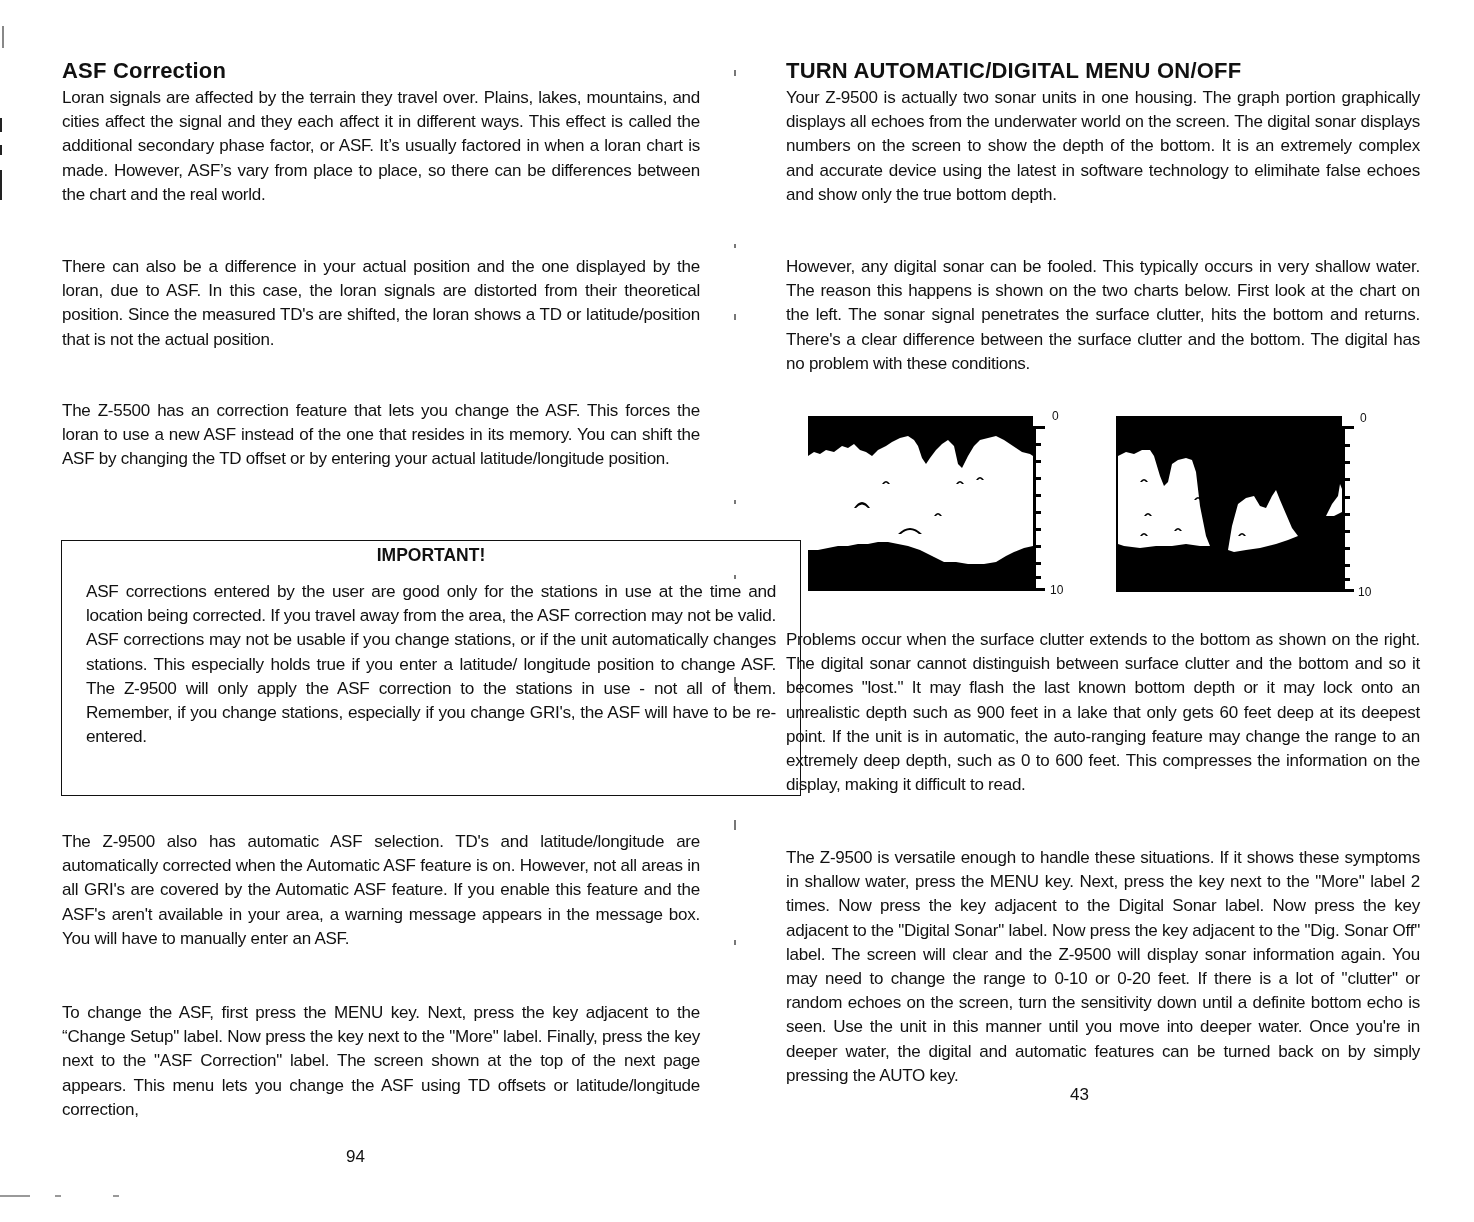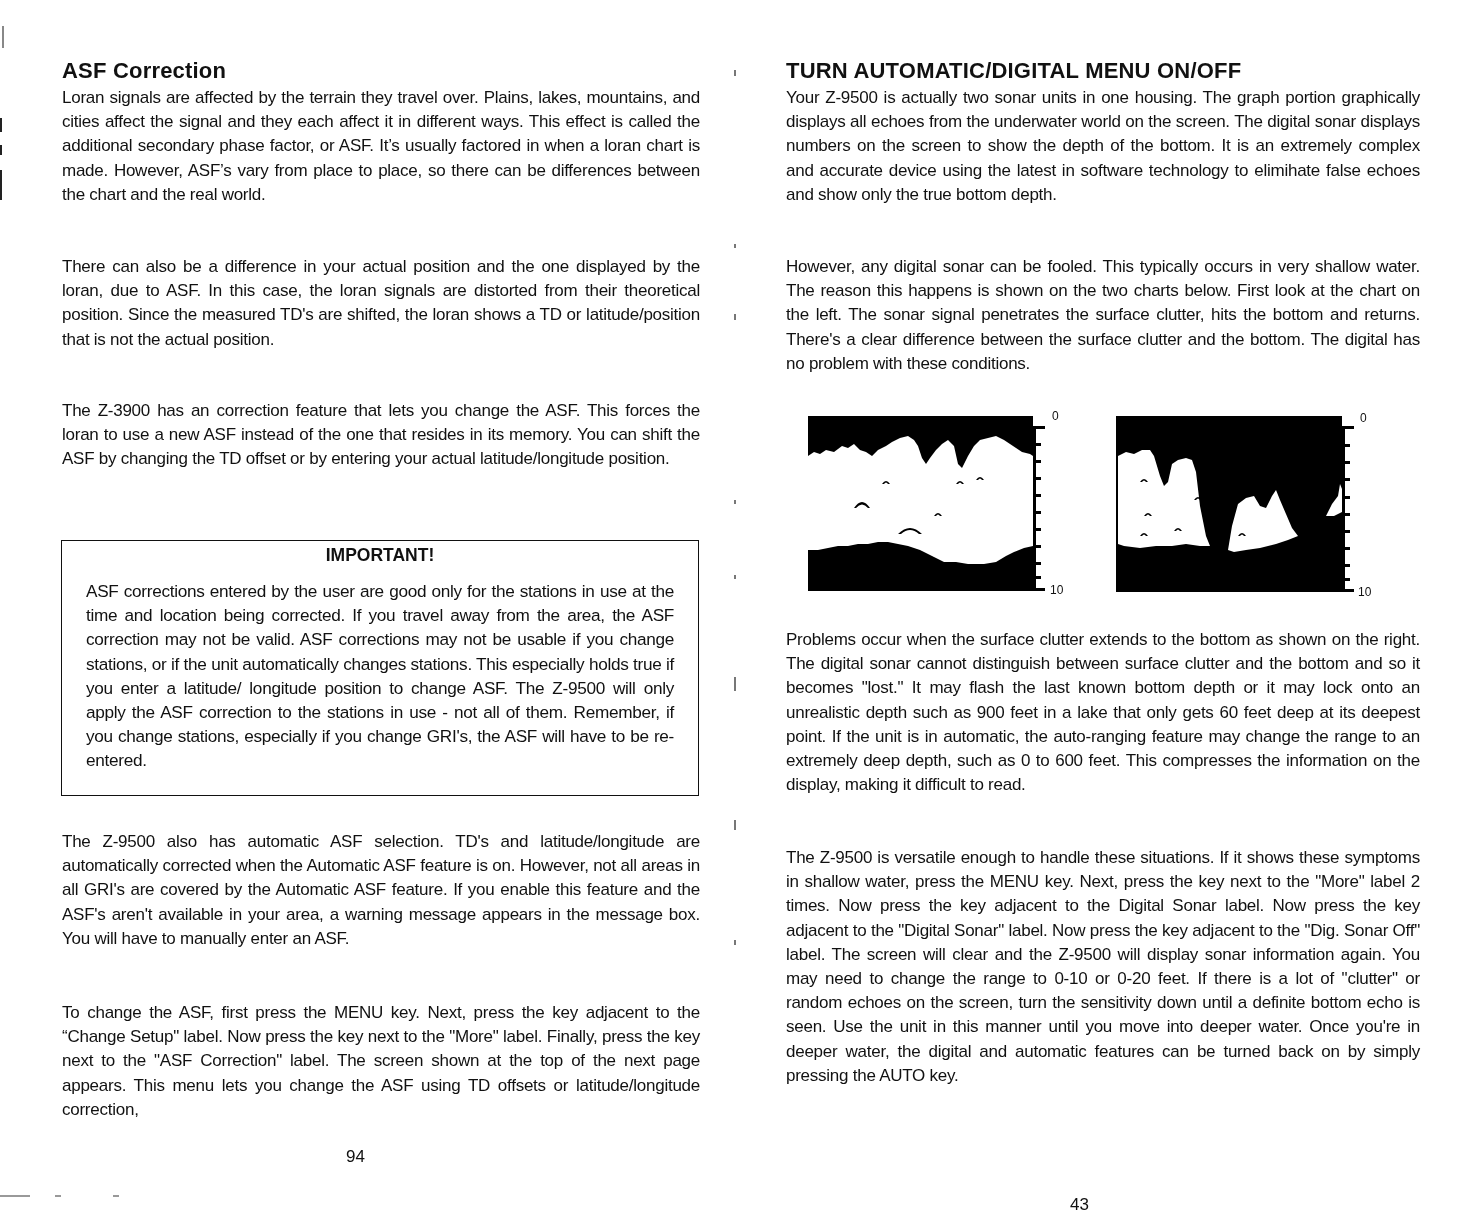--- a/index.html
+++ b/index.html
@@ -12,21 +12,21 @@
   .page-right { left: 786px; width: 634px; }
   h2.section-title {
     position: absolute; margin: 0; font-weight: bold; font-size: 22px; letter-spacing: 0.2px;
     line-height: 26px; white-space: nowrap;
   }
   .para {
     position: absolute; margin: 0; font-size: 17px; line-height: 24.2px;
     text-align: justify; text-align-last: left; letter-spacing: -0.25px;
   }
   .important-box {
-    position: absolute; left: -1px; top: 540px; width: 638px; height: 256px;
+    position: absolute; left: -1px; top: 540px; width: 740px; height: 256px;
     border: 1.5px solid #111; box-sizing: border-box; padding: 2px 12px 0 12px;
   }
   .important-box .box-title {
     text-align: center; font-weight: bold; font-size: 17.5px; line-height: 24px; margin: 0;
   }
   .important-box .box-body {
     margin: 12px; font-size: 17.2px; line-height: 24.2px; text-align: justify; text-align-last: left; letter-spacing: -0.3px;
   }
   .page-number {
     position: absolute; font-size: 17px; line-height: 20px; text-align: left; width: 60px;
@@ -63,21 +63,21 @@
   <span style="top:880px;height:5px;"></span>
 </div>
 <div class="bottom-noise" style="left:0;width:30px;"></div>
 <div class="bottom-noise" style="left:55px;width:6px;"></div>
 <div class="bottom-noise" style="left:113px;width:6px;"></div>
 
 <div class="page page-left">
   <h2 class="section-title" style="top:58px;left:0;">ASF Correction</h2>
   <p class="para" style="top:86px;left:0;width:638px;">Loran signals are affected by the terrain they travel over.  Plains, lakes, mountains, and cities affect the signal and they each affect it in different ways.  This effect is called the additional secondary phase factor, or ASF.  It’s usually factored in when a loran chart is made.  However, ASF’s vary from place to place, so there can be differences between the chart and the real world.</p>
   <p class="para" style="top:255px;left:0;width:638px;">There can also be a difference in your actual position and the one displayed by the loran, due to ASF.  In this case, the loran signals are distorted from their theoretical position.  Since the measured TD's are shifted, the loran shows a TD or latitude/position that is not the actual position.</p>
-  <p class="para" style="top:399px;left:0;width:638px;">The Z-3900 has an correction feature that lets you change the ASF. This forces the loran to use a new ASF instead of the one that resides in its memory.  You can shift the ASF by changing the TD offset or by entering your actual latitude/longitude position.</p>
+  <p class="para" style="top:399px;left:0;width:638px;">The Z-5500 has an correction feature that lets you change the ASF. This forces the loran to use a new ASF instead of the one that resides in its memory.  You can shift the ASF by changing the TD offset or by entering your actual latitude/longitude position.</p>
 
   <div class="important-box">
     <p class="box-title">IMPORTANT!</p>
     <p class="box-body">ASF corrections entered by the user are good only for the stations in use at the time and location being corrected.  If you travel away from the area, the ASF correction may not be valid.  ASF corrections may not be usable if you change stations, or if the unit automatically changes stations.  This especially holds true if you enter a latitude/ longitude position to change ASF.  The Z-9500 will only apply the ASF correction to the stations in use - not all of them.  Remember, if you change stations, especially if you change GRI's, the ASF will have to be re-entered.</p>
   </div>
 
   <p class="para" style="top:830px;left:0;width:638px;">The Z-9500 also has automatic ASF selection.  TD's and latitude/longitude are automatically corrected when the Automatic ASF feature is on. However, not all areas in all GRI's are covered by the Automatic ASF feature.  If you enable this feature and the ASF's aren't available in your area, a warning message appears in the message box.  You will have to manually enter an ASF.</p>
   <p class="para" style="top:1001px;left:0;width:638px;">To change the ASF, first press the MENU key.  Next, press the key adjacent to the “Change Setup" label.  Now press the key next to the "More" label.  Finally, press the key next to the "ASF Correction" label. The screen shown at the top of the next page appears.  This menu lets you change the ASF using TD offsets or latitude/longitude correction,</p>
 
   <div class="page-number" style="top:1147px;left:284px;">94</div>
@@ -148,14 +148,14 @@
         <rect x="226" y="173" width="12" height="3" fill="#000"></rect>
       </g>
     </svg>
     <span class="axis-label" style="left:244px;top:-4px;">0</span>
     <span class="axis-label" style="left:242px;top:170px;">10</span>
   </div>
 
   <p class="para" style="top:628px;left:0;width:634px;">Problems occur when the surface clutter extends to the bottom as shown on the right.  The digital sonar cannot distinguish between surface clutter and the bottom and so it becomes "lost."  It may flash the last known bottom depth or it may lock onto an unrealistic depth such as 900 feet in a lake that only gets 60 feet deep at its deepest point.  If the unit is in automatic, the auto-ranging feature may change the range to an extremely deep depth, such as 0 to 600 feet.  This compresses the information on the display, making it difficult to read.</p>
   <p class="para" style="top:846px;left:0;width:634px;">The Z-9500 is versatile enough to handle these situations.  If it shows these symptoms in shallow water, press the MENU key.  Next, press the key next to the "More" label 2 times.  Now press the key adjacent to the Digital Sonar label.  Now press the key adjacent to the "Digital Sonar" label.  Now press the key adjacent to the "Dig. Sonar Off" label. The screen will clear and the Z-9500 will display sonar information again.  You may need to change the range to 0-10 or 0-20 feet.  If there is a lot of "clutter" or random echoes on the screen, turn the sensitivity down until a definite bottom echo is seen.  Use the unit in this manner until you move into deeper water.  Once you're in deeper water, the digital and automatic features can be turned back on by simply pressing the AUTO key.</p>
 
-  <div class="page-number" style="top:1195px;left:284px;">43</div>
+  <div class="page-number" style="top:1085px;left:284px;">43</div>
 </div>
 
 </body></html>

